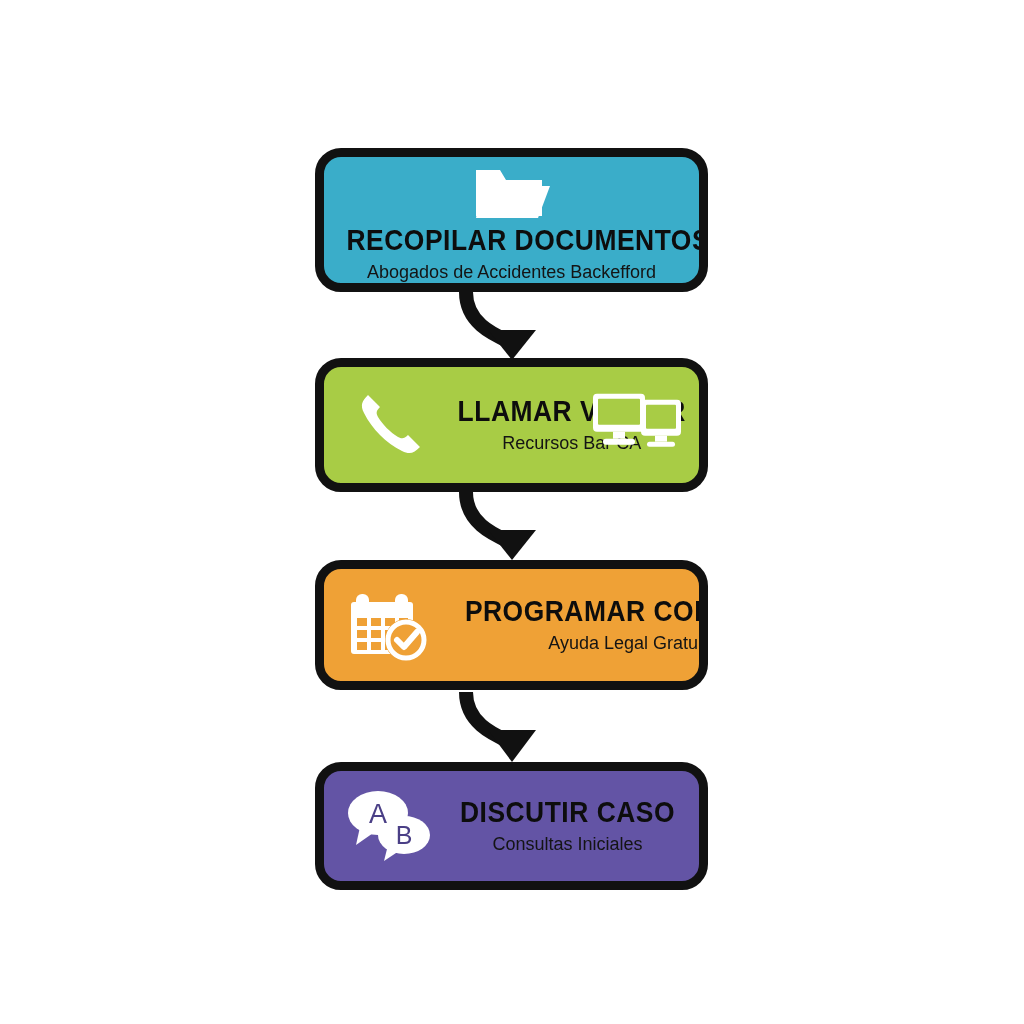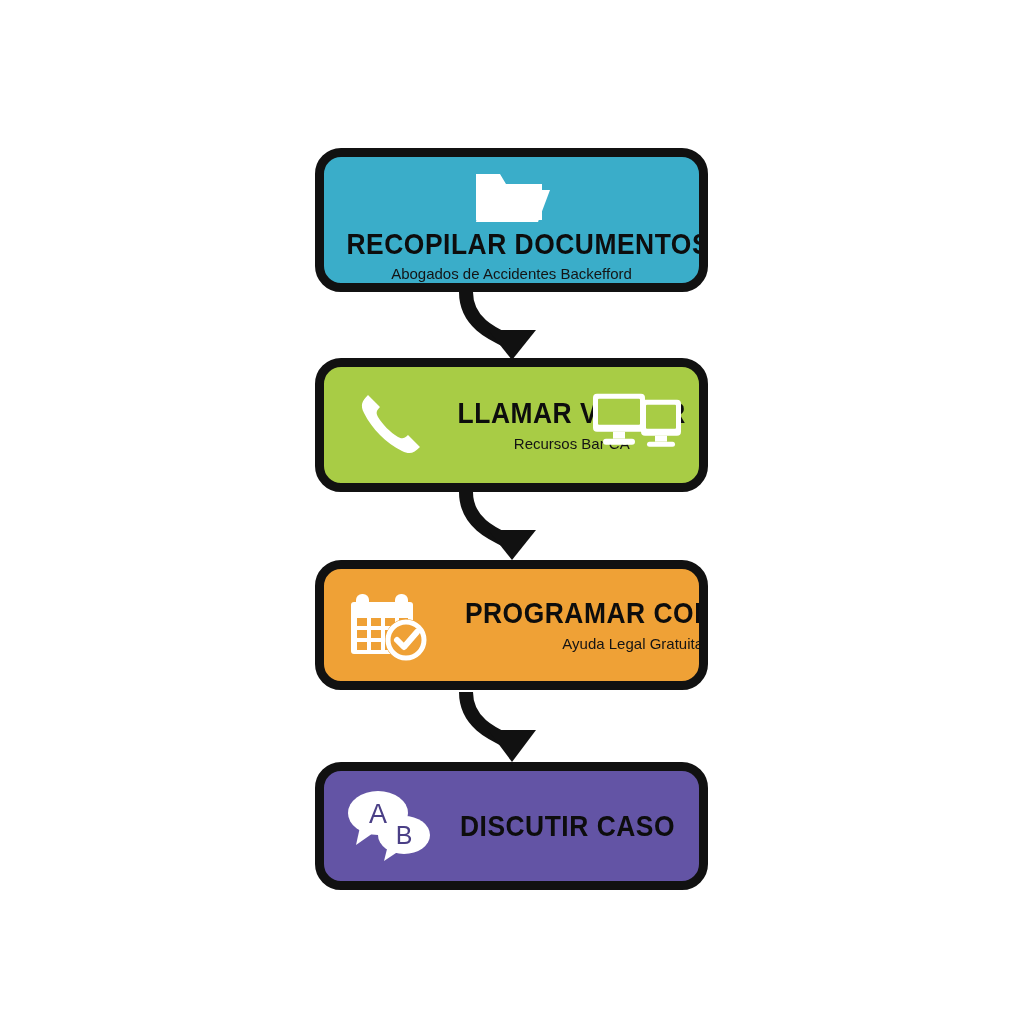--- a/index.html
+++ b/index.html
@@ -78,21 +78,21 @@
     font-size: 30px;
     letter-spacing: 0.6px;
     color: #0d0d0d;
     line-height: 1.05;
     transform: scaleX(0.88);
     white-space: nowrap;
   }
   .node-subtitle {
     font-family: "Liberation Sans", sans-serif;
     font-weight: 400;
-    font-size: 15px;
+    font-size: 18px;
     color: #141414;
     line-height: 1.2;
     margin-top: 6px;
     white-space: nowrap;
   }
   
   .node-icon-right {
     position: absolute;
     right: 16px;
     top: 50%;
@@ -206,16 +206,17 @@
         <ellipse cx="34" cy="26" rx="30" ry="22" fill="#ffffff"></ellipse>
         <path d="M16,40 L12,58 L32,44 Z" fill="#ffffff"></path>
         <ellipse cx="60" cy="48" rx="26" ry="19" fill="#ffffff"></ellipse>
         <path d="M44,58 L40,74 L58,62 Z" fill="#ffffff"></path>
         <text x="34" y="36" text-anchor="middle" font-family="Liberation Sans, sans-serif" font-size="27" font-weight="400" fill="#4a3f86">A</text>
         <text x="60" y="57" text-anchor="middle" font-family="Liberation Sans, sans-serif" font-size="25" font-weight="400" fill="#4a3f86">B</text>
       </svg>
     </div>
     <div class="node-text">
       <div class="node-title">DISCUTIR CASO</div>
+      <div class="node-subtitle">Consultas Iniciales</div>
     </div>
   </div>
 
 </div>
 
 </body></html>

